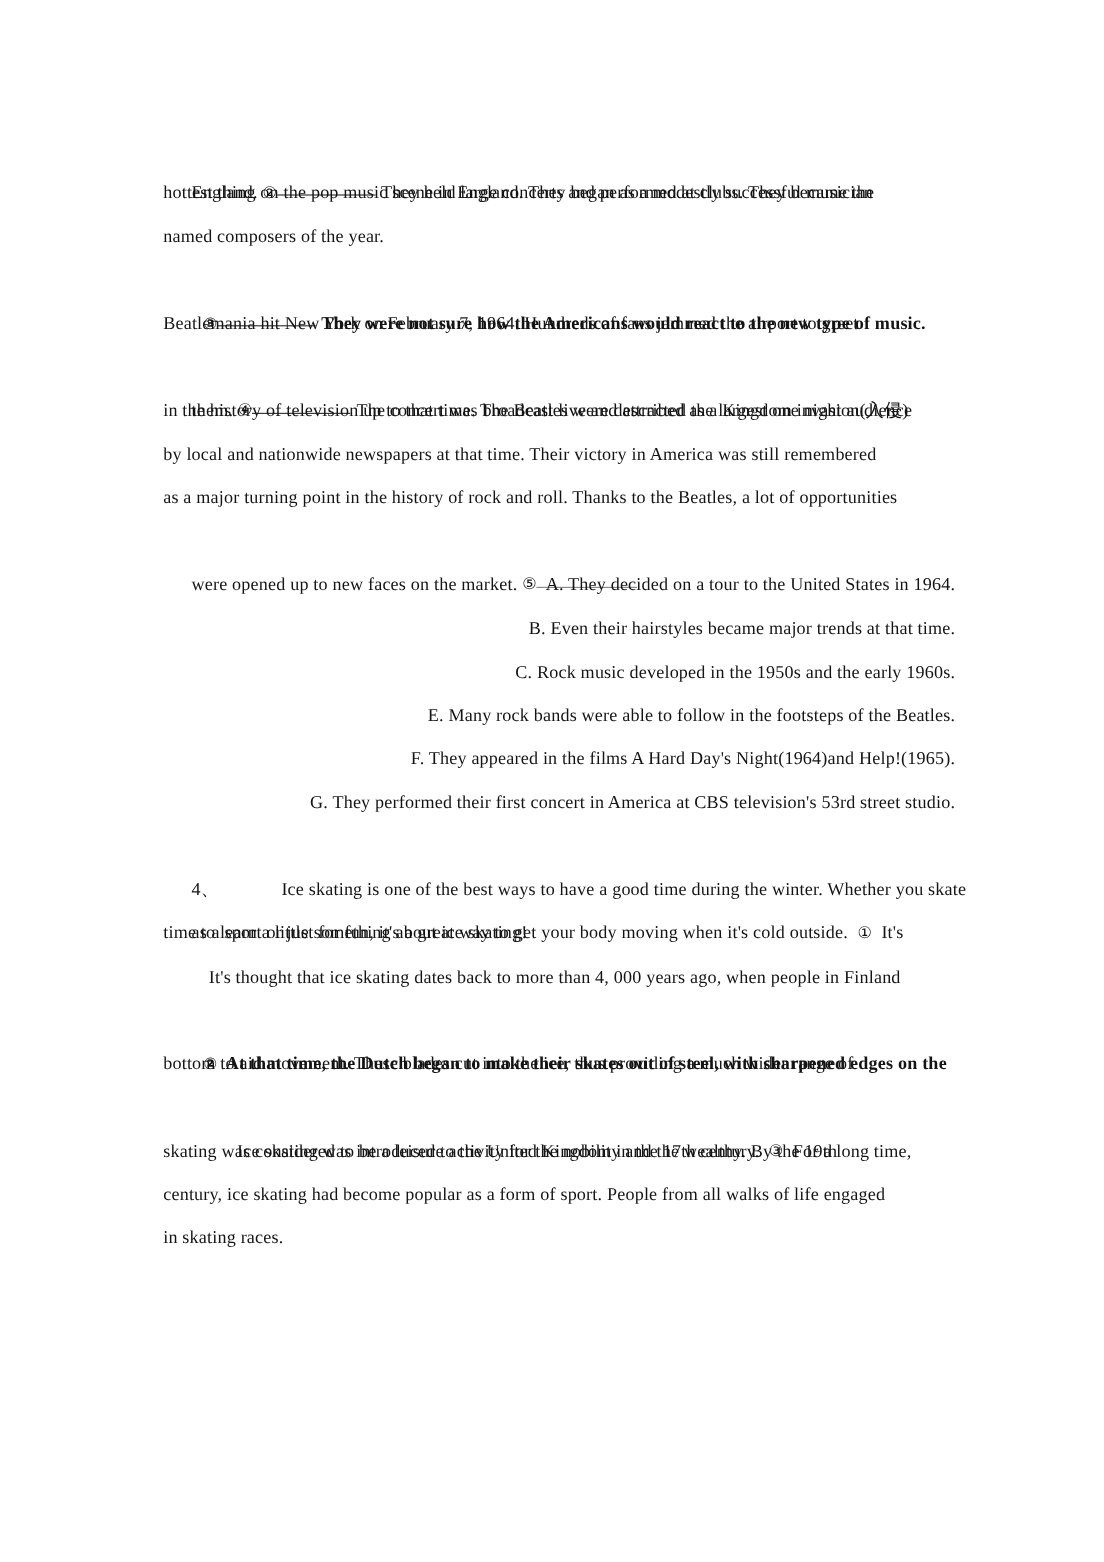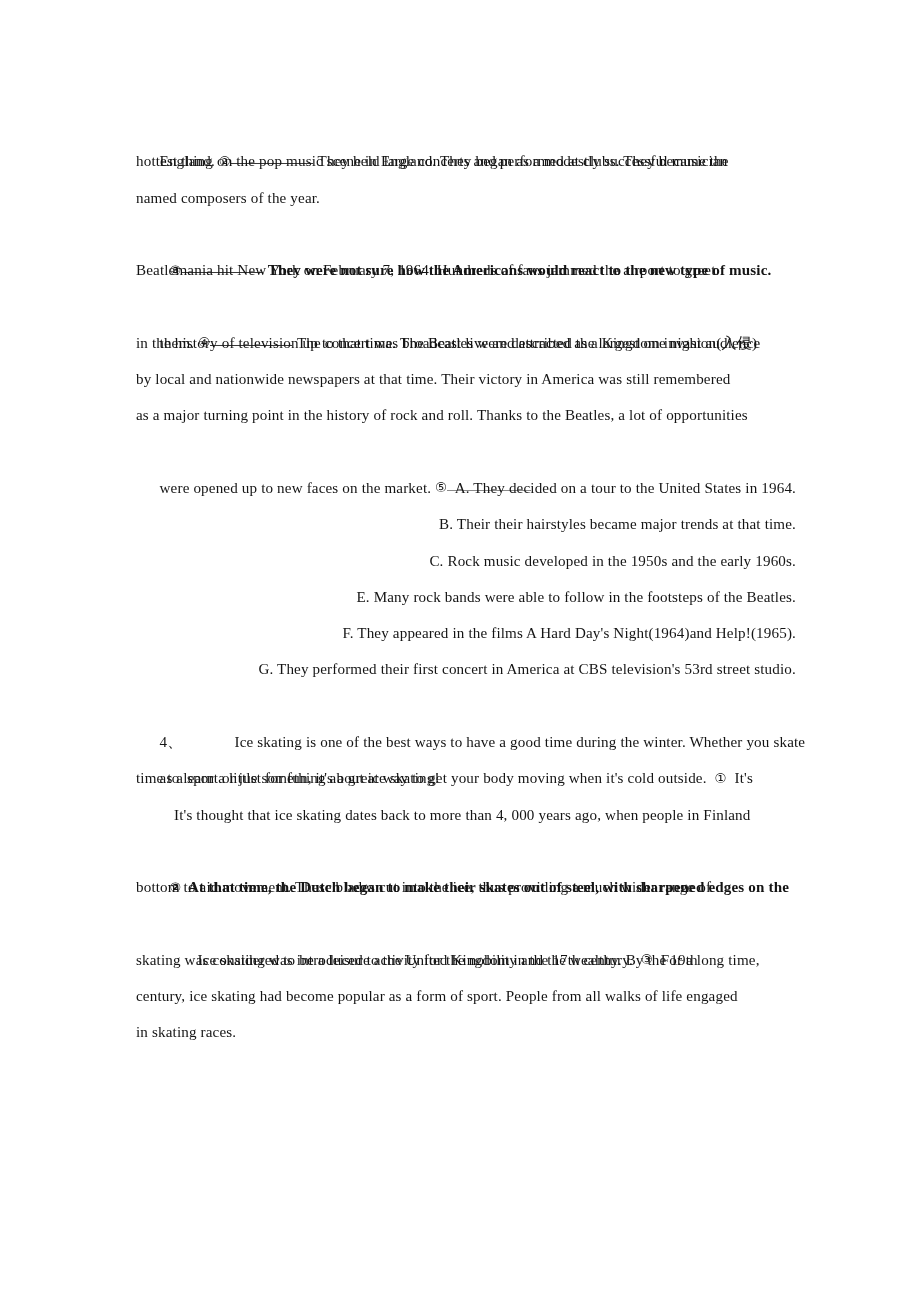--- a/index.html
+++ b/index.html
@@ -103,21 +103,21 @@
 
     <div class="line">in the history of television up to that time. The Beatles were described as a Kingdom invasion(入侵)</div>
     <div class="line">by local and nationwide newspapers at that time. Their victory in America was still remembered</div>
     <div class="line">as a major turning point in the history of rock and roll. Thanks to the Beatles, a lot of opportunities</div>
 
     <div class="line">
       <span>were opened up to new faces on the market. </span><span class="circnum">⑤</span><span class="blank thin"></span>
     </div>
 
     <div class="line opt">A. They decided on a tour to the United States in 1964.</div>
-    <div class="line opt">B. Their their hairstyles became major trends at that time.</div>
+    <div class="line opt">B. Even their hairstyles became major trends at that time.</div>
     <div class="line opt">C. Rock music developed in the 1950s and the early 1960s.</div>
     <div class="line opt">E. Many rock bands were able to follow in the footsteps of the Beatles.</div>
     <div class="line opt">F. They appeared in the films A Hard Day's Night(1964)and Help!(1965).</div>
     <div class="line opt">G. They performed their first concert in America at CBS television's 53rd street studio.</div>
 
     <div class="line">
       <span class="qnum">4、</span><span class="qgap"></span><span>Ice skating is one of the best ways to have a good time during the winter. Whether you skate</span>
     </div>
 
     <div class="line">

